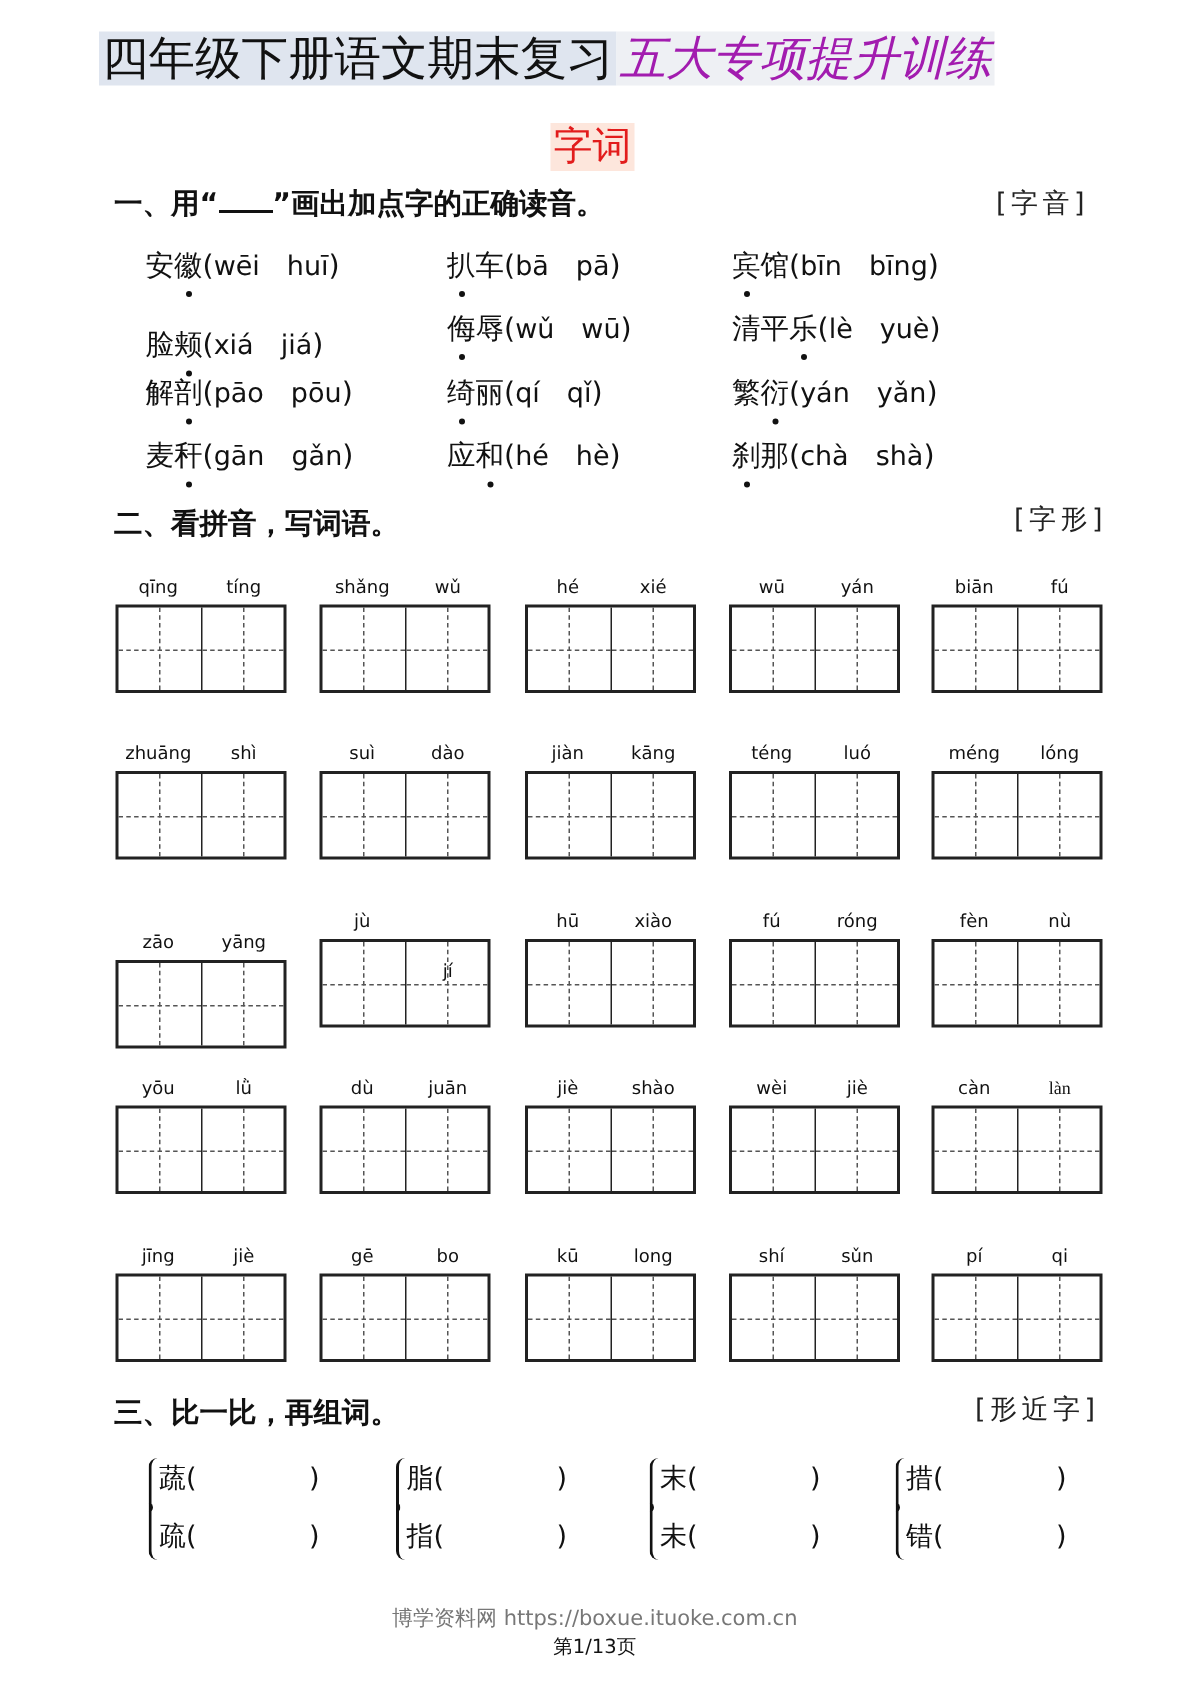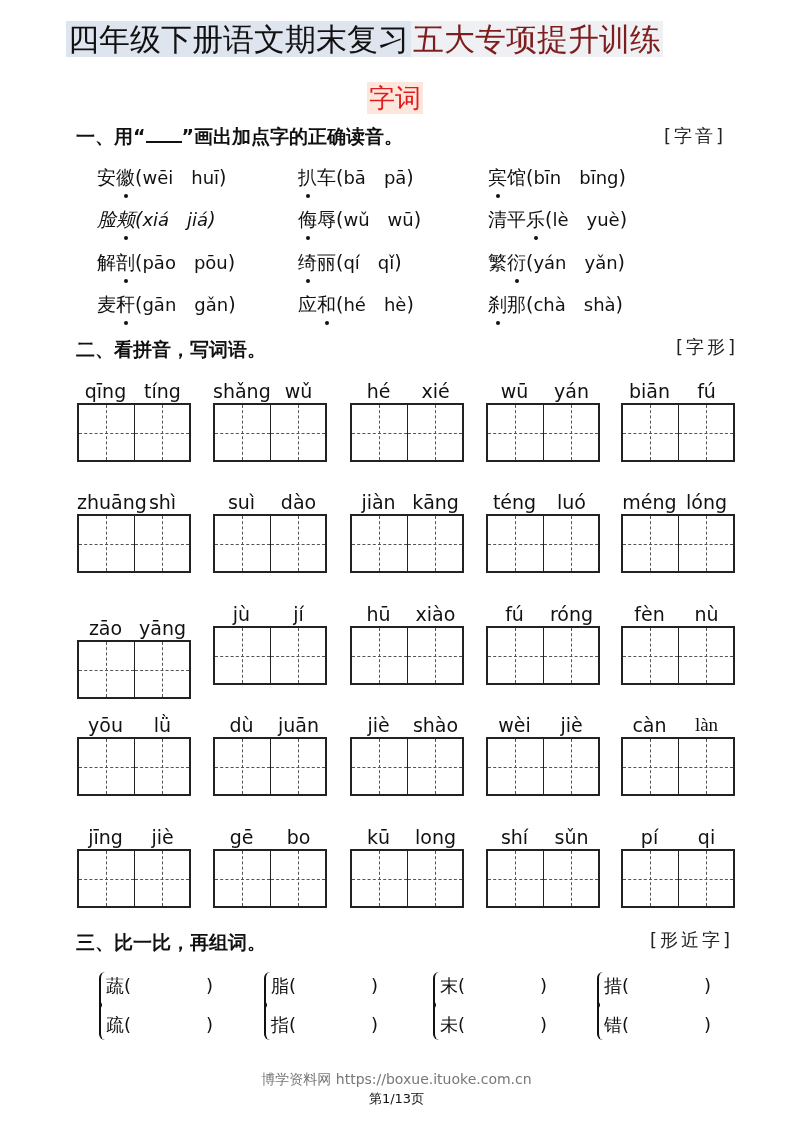--- a/index.html
+++ b/index.html
@@ -5,21 +5,21 @@
   * { box-sizing: border-box; margin: 0; padding: 0; }
   html, body { width: 793px; height: 1122px; background: #ffffff; overflow: hidden; }
   body { position: relative; font-family: "DejaVu Sans", "Liberation Sans", sans-serif; color: #111; }
 
   .title {
     position: absolute; left: 66px; top: 21px; height: 36px;
     font-size: 31px; line-height: 36px; white-space: nowrap; font-weight: normal;
     letter-spacing: 0px;
   }
   .title .black { background: #dfe5ef; color: #111; padding: 0 2px 0 2px; }
-  .title .red { background: #eef0f4; color: #7f1d1d; padding: 0 2px; }
+  .title .red { background: #eef0f4; color: #a21caf; padding: 0 2px; font-style: italic; }
 
   .subtitle {
     position: absolute; left: 367px; top: 82px; height: 32px;
     font-size: 26px; line-height: 32px; color: #e21c1c; background: #fde6dc;
     padding: 0 2px;
   }
 
   .section-head {
     position: absolute; left: 76px; font-size: 19px; font-weight: bold; line-height: 24px; white-space: nowrap;
   }
@@ -31,21 +31,21 @@
   .s1-item .ch { position: relative; display: inline-block; }
   .s1-item .ch.dot::after {
     content: ""; position: absolute; left: 50%; bottom: -9px; width: 4px; height: 4px; margin-left: -2px;
     background: #111; border-radius: 50%;
   }
   .s1-item .py { font-family: "DejaVu Sans", sans-serif; font-size: 18px; }
   .s1-item .py2 { margin-left: 18px; }
 
   
   .s2-group { position: absolute; width: 114px; }
-  .s2-pinyin { position: absolute; top: 0; width: 57px; text-align: center; font-size: 19px; line-height: 22px; white-space: nowrap; }
+  .s2-pinyin { position: absolute; top: 0; width: 57px; text-align: center; font-size: 12px; line-height: 22px; white-space: nowrap; }
   .s2-box {
     position: absolute; top: 23px; left: 0; width: 114px; height: 59px;
     border: 2px solid #222; display: flex;
   }
   .s2-cell { position: relative; flex: 1; height: 100%; }
   .s2-cell + .s2-cell { border-left: 1.5px solid #222; }
   .s2-cell::before {
     content: ""; position: absolute; left: 50%; top: 0; bottom: 0; border-left: 1px dashed #555;
   }
   .s2-cell::after {
@@ -77,21 +77,21 @@
 
 <div class="section-head" style="top:124px;">
   <span>一、用“</span><span class="blank-line"></span><span>”画出加点字的正确读音。</span>
 </div>
 <div class="section-tag" style="left:664px; top:124px;">[字音]</div>
 
 <div id="s1">
     <div class="s1-item" style="left: 97px; top: 165px;"><span class="ch">安</span><span class="ch dot">徽</span><span>(</span><span class="py">wēi</span><span class="py py2">huī</span><span>)</span></div>
     <div class="s1-item" style="left: 298px; top: 165px; text-align: center;"><span class="ch dot">扒</span><span class="ch">车</span><span>(</span><span class="py">bā</span><span class="py py2">pā</span><span>)</span></div>
     <div class="s1-item" style="left: 488px; top: 165px;"><span class="ch dot">宾</span><span class="ch">馆</span><span>(</span><span class="py">bīn</span><span class="py py2">bīng</span><span>)</span></div>
-    <div class="s1-item" style="left: 97px; top: 207px; font-style: italic;"><span class="ch">脸</span><span class="ch dot">颊</span><span>(</span><span class="py">xiá</span><span class="py py2">jiá</span><span>)</span></div>
+    <div class="s1-item" style="left: 97px; top: 218px;"><span class="ch">脸</span><span class="ch dot">颊</span><span>(</span><span class="py">xiá</span><span class="py py2">jiá</span><span>)</span></div>
     <div class="s1-item" style="left: 298px; top: 207px;"><span class="ch dot">侮</span><span class="ch">辱</span><span>(</span><span class="py">wǔ</span><span class="py py2">wū</span><span>)</span></div>
     <div class="s1-item" style="left: 488px; top: 207px;"><span class="ch">清</span><span class="ch">平</span><span class="ch dot">乐</span><span>(</span><span class="py">lè</span><span class="py py2">yuè</span><span>)</span></div>
     <div class="s1-item" style="left: 97px; top: 250px;"><span class="ch">解</span><span class="ch dot">剖</span><span>(</span><span class="py">pāo</span><span class="py py2">pōu</span><span>)</span></div>
     <div class="s1-item" style="left: 298px; top: 250px;"><span class="ch dot">绮</span><span class="ch">丽</span><span>(</span><span class="py">qí</span><span class="py py2">qǐ</span><span>)</span></div>
     <div class="s1-item" style="left: 488px; top: 250px;"><span class="ch">繁</span><span class="ch dot">衍</span><span>(</span><span class="py">yán</span><span class="py py2">yǎn</span><span>)</span></div>
     <div class="s1-item" style="left: 97px; top: 292px;"><span class="ch">麦</span><span class="ch dot">秆</span><span>(</span><span class="py">gān</span><span class="py py2">gǎn</span><span>)</span></div>
     <div class="s1-item" style="left: 298px; top: 292px;"><span class="ch">应</span><span class="ch dot">和</span><span>(</span><span class="py">hé</span><span class="py py2">hè</span><span>)</span></div>
     <div class="s1-item" style="left: 488px; top: 292px;"><span class="ch dot">刹</span><span class="ch">那</span><span>(</span><span class="py">chà</span><span class="py py2">shà</span><span>)</span></div>
   </div>
 
@@ -182,21 +182,21 @@
     <div class="s2-group" style="left: 77px; top: 617px; height: 84px;">
       <div class="s2-pinyin" style="left: 0px;">zāo</div>
       <div class="s2-pinyin" style="left: 57px;">yāng</div>
       <div class="s2-box">
         <div class="s2-cell"></div>
         <div class="s2-cell"></div>
       </div>
     </div>
     <div class="s2-group" style="left: 213px; top: 603px; height: 84px;">
       <div class="s2-pinyin" style="left: 0px;">jù</div>
-      <div class="s2-pinyin" style="left: 57px;">jí</div>
+      <div class="s2-pinyin" style="left: 57px; margin-top: 33px;">jí</div>
       <div class="s2-box">
         <div class="s2-cell"></div>
         <div class="s2-cell"></div>
       </div>
     </div>
     <div class="s2-group" style="left: 350px; top: 603px; height: 84px;">
       <div class="s2-pinyin" style="left: 0px;">hū</div>
       <div class="s2-pinyin" style="left: 57px;">xiào</div>
       <div class="s2-box">
         <div class="s2-cell"></div>

